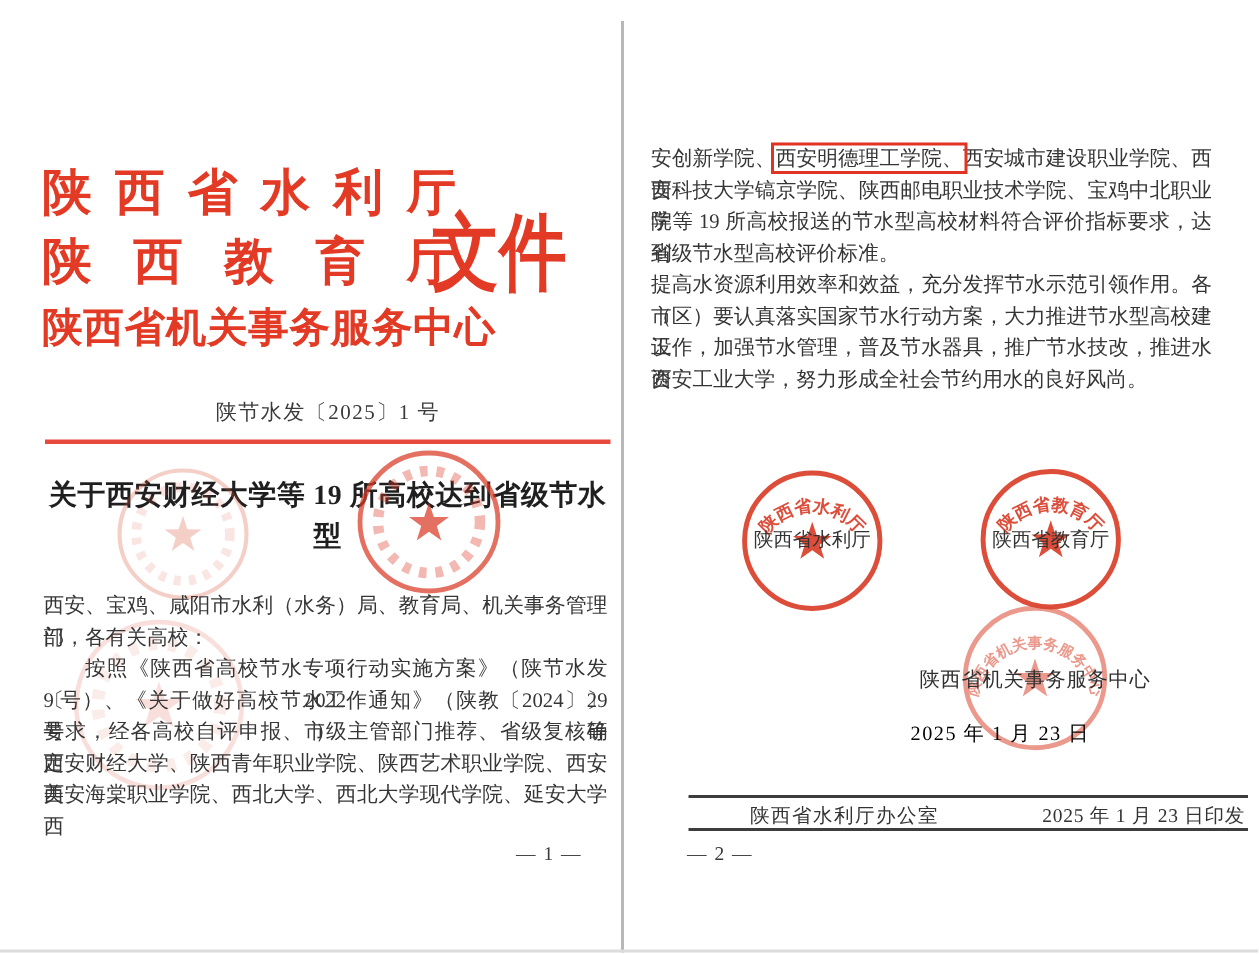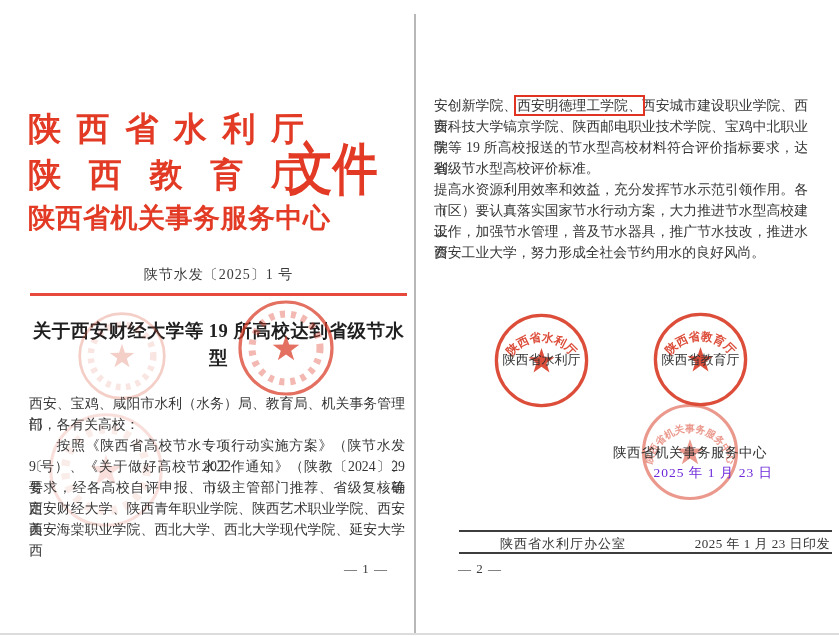--- a/index.html
+++ b/index.html
@@ -35,22 +35,22 @@
 
   .pagenum{position:absolute;font-size:13px;color:#3a3a3a;letter-spacing:1px;}
   .p1n{left:326px;top:561px;width:80px;text-align:center;}
   .p2n{left:458px;top:561px;width:70px;text-align:left;}
 
   
   .seal{position:absolute;filter:blur(.3px);}
   .seal-label{position:absolute;font-size:13px;color:#333;text-align:center;white-space:nowrap;}
   .signer{position:absolute;left:607px;top:444px;width:166px;text-align:center;
           font-size:13.5px;color:#2f2f2f;letter-spacing:.5px;}
-  .signdate{position:absolute;left:607px;top:464px;width:166px;text-align:right;
-          font-size:13.5px;color:#6d28d9;letter-spacing:1px;}
+  .signdate{position:absolute;left:607px;top:480px;width:166px;text-align:left;
+          font-size:13.5px;color:#000000;letter-spacing:1px;}
 
   
   .f-rule{position:absolute;left:459px;width:373px;background:#3d3d3d;}
   .r1{top:530px;height:1.5px;}
   .r2{top:552px;height:2.2px;}
   .f-left{position:absolute;left:468px;top:535px;font-size:13px;color:#333;letter-spacing:1px;padding-left:32px;}
   .f-right{position:absolute;left:600px;top:535px;width:230px;text-align:right;font-size:13px;color:#333;letter-spacing:.5px;}
 </style>
 </head>
 <body>

